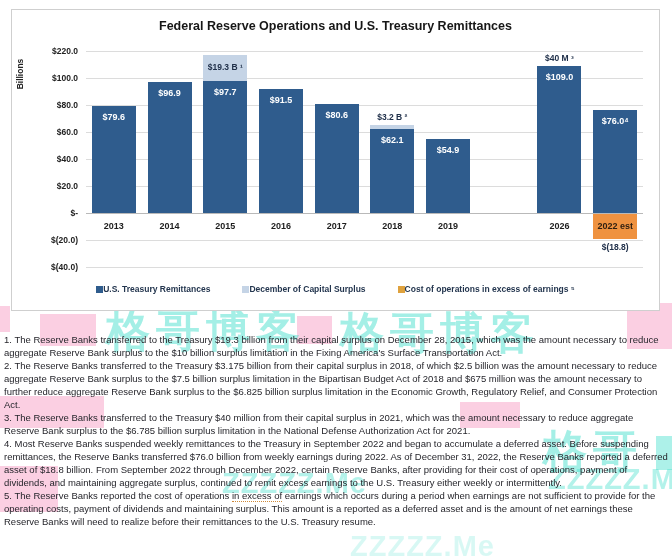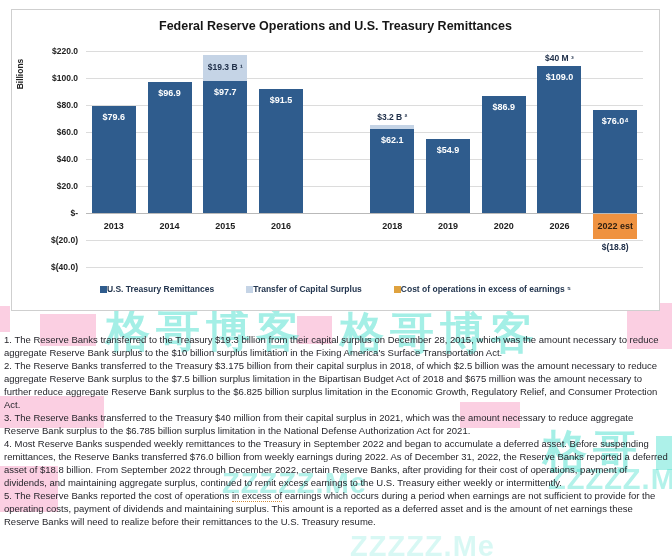--- a/index.html
+++ b/index.html
@@ -102,36 +102,36 @@
           <div class="bar-value" style="top: 36.105px;">$97.7</div>
           <div class="bar-cap" style="left: 5.85px; width: 44px; top: 4.05px; height: 26.055px;"></div>
           <div class="anno" style="top: 11.0775px;">$19.3 B ¹</div>
           <div class="x-label" style="top: 170px; text-align: center;">2015</div>
         </div>
         <div class="col" style="left: 167.1px; width: 55.7px;">
           <div class="bar-main" style="left: 5.85px; width: 44px; top: 38.475px; height: 123.525px;"></div>
           <div class="bar-value" style="top: 44.475px;">$91.5</div>
           <div class="x-label" style="top: 170px;">2016</div>
         </div>
+        <div class="col" style="left: 222.8px; width: 55.7px;">
+          <div class="bar-main" style="left: 5.85px; width: 44px; top: 53.19px; height: 108.81px;"></div>
+          <div class="bar-value" style="top: 59.19px;">$80.6</div>
+          <div class="x-label" style="top: 170px;">2017</div>
+        </div>
         <div class="col" style="left: 278.5px; width: 55.7px;">
           <div class="bar-main" style="left: 5.85px; width: 44px; top: 78.165px; height: 83.835px;"></div>
           <div class="bar-value" style="top: 84.165px;">$62.1</div>
           <div class="bar-cap" style="left: 5.85px; width: 44px; top: 73.845px; height: 4.32px;"></div>
           <div class="anno" style="top: 60.845px; text-align: center;">$3.2 B ²</div>
           <div class="x-label" style="top: 170px;">2018</div>
         </div>
         <div class="col" style="left: 334.2px; width: 55.7px;">
           <div class="bar-main" style="left: 5.85px; width: 44px; top: 87.885px; height: 74.115px;"></div>
           <div class="bar-value" style="top: 93.885px;">$54.9</div>
           <div class="x-label" style="top: 170px;">2019</div>
-        </div>
-        <div class="col" style="left: 389.9px; width: 55.7px;">
-          <div class="bar-main" style="left: 5.85px; width: 44px; top: 44.685px; height: 117.315px;"></div>
-          <div class="bar-value" style="top: 50.685px;">$86.9</div>
-          <div class="x-label" style="top: 170px;">2020</div>
         </div>
         <div class="col" style="left: 445.6px; width: 55.7px;">
           <div class="bar-main" style="left: 5.85px; width: 44px; top: 14.85px; height: 147.15px;"></div>
           <div class="bar-value" style="top: 20.85px;">$109.0</div>
           <div class="anno" style="top: 1.85px;">$40 M ³</div>
           <div class="x-label" style="top: 170px;">2026</div>
         </div>
         <div class="col" style="left: 501.3px; width: 55.7px;">
           <div class="bar-main" style="left: 5.85px; width: 44px; top: 59.4px; height: 102.6px;"></div>
           <div class="bar-value" style="top: 65.4px;">$76.0⁴</div>
@@ -140,21 +140,21 @@
           <div class="x-label-neg" style="top: 170.19px;">2022 est</div>
         </div>
       </div>
     <div class="legend" id="legend">
         <div class="legend-item">
           <span class="legend-swatch" style="background: rgb(47, 92, 141);"></span>
           <span class="legend-label">U.S. Treasury Remittances</span>
         </div>
         <div class="legend-item">
           <span class="legend-swatch" style="background: rgb(197, 212, 230);"></span>
-          <span class="legend-label">Transfer of Capital Surplus</span>
+          <span class="legend-label">December of Capital Surplus</span>
         </div>
         <div class="legend-item">
           <span class="legend-swatch" style="background: rgb(223, 162, 62);"></span>
           <span class="legend-label">Cost of operations in excess of earnings ⁵</span>
         </div>
       </div>
   </div>
 
   <div class="footnotes" id="footnotes">
       <p>1. The Reserve Banks transferred to the Treasury $19.3 billion from their capital surplus on December 28, 2015, which was the amount necessary to reduce aggregate Reserve Bank surplus to the $10 billion surplus limitation in the Fixing America's Surface Transportation Act.</p>

